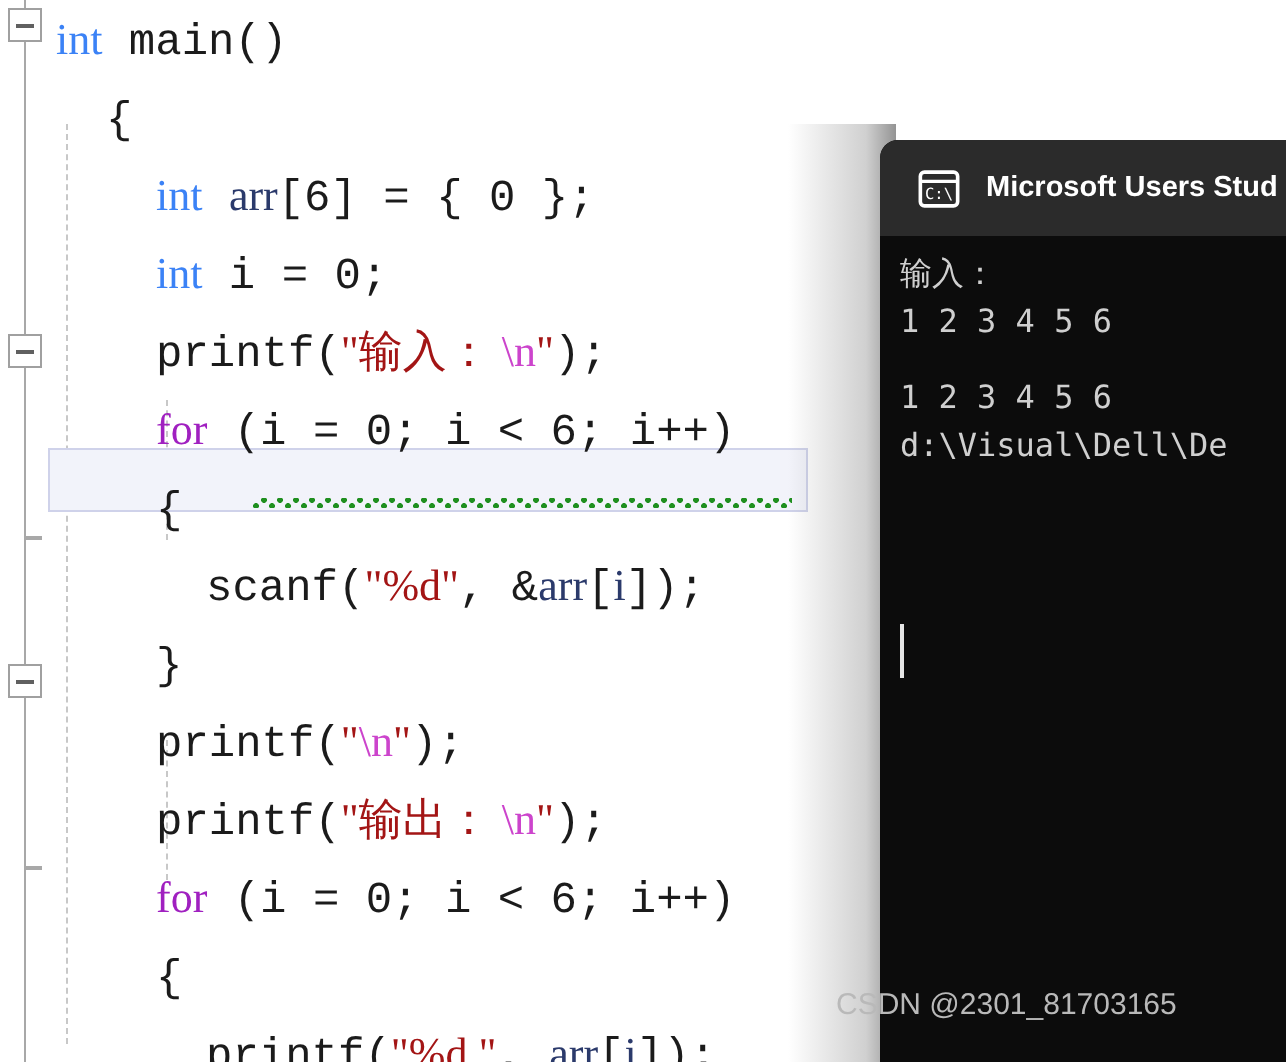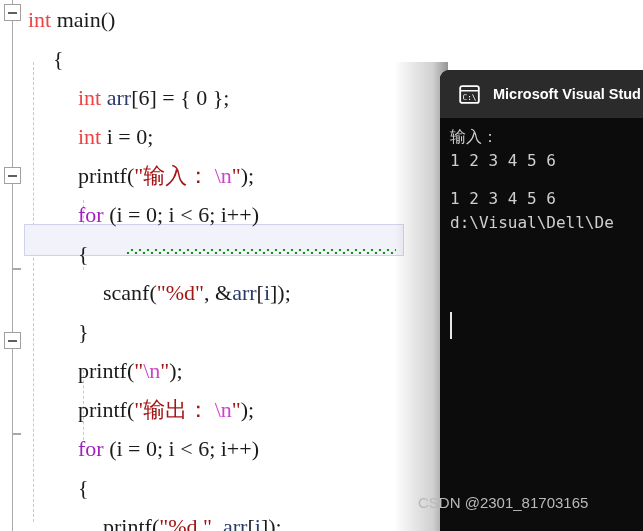--- a/index.html
+++ b/index.html
@@ -38,25 +38,25 @@
     position:absolute;left:0;top:0;width:643px;
     font-family:"Liberation Serif", serif;
     font-size:22px;
     line-height:39px;
     white-space:pre;
     color:#1b1b1b;
   }
   .line{position:absolute;left:0;width:643px;height:39px;}
   .line .txt{position:absolute;left:0;top:0;}
 
-  .kw-type{color:#ef4444;}
+  .kw-type{color:#3b82f6;}
   .kw-ctl{color:#a020c0;}
   .str{color:#a31515;}
   .esc{color:#cc44cc;}
-  .plain{color:#1b1b1b;}
+  .plain{color:#1b1b1b;font-family:Liberation Mono, monospace;}
   .ident{color:#2b3a6b;}
 
   
   #current-line{
     position:absolute;left:24px;top:224px;width:380px;height:32px;
     border:1px solid #cfd2ea;background:#f2f3fa;box-sizing:border-box;
   }
 
   
   .squiggle{
@@ -147,19 +147,19 @@
 
 <div id="console-shadow"></div>
 
 <div id="console">
   <div id="console-titlebar">
     <svg id="console-icon" viewBox="0 0 24 22">
       <rect x="1.2" y="1.2" width="21.6" height="19.6" rx="2.4" ry="2.4" fill="none" stroke="#ffffff" stroke-width="2.1"></rect>
       <line x1="1.2" y1="6.6" x2="22.8" y2="6.6" stroke="#ffffff" stroke-width="1.8"></line>
       <text x="12" y="17" font-family="DejaVu Sans Mono, monospace" font-size="9" fill="#ffffff" text-anchor="middle">C:\</text>
     </svg>
-    <div id="console-title">Microsoft Visual Stud</div>
+    <div id="console-title">Microsoft Users Stud</div>
   </div>
   <div id="console-body"><div class="con-line">输入：</div><div class="con-line">1 2 3 4 5 6</div><div class="con-blank"></div><div class="con-line">1 2 3 4 5 6</div><div class="con-line">d:\Visual\Dell\De</div></div>
 </div>
 <div id="console-cursor"></div>
 
 <div id="watermark">CSDN @2301_81703165</div>
 
 </body></html>

